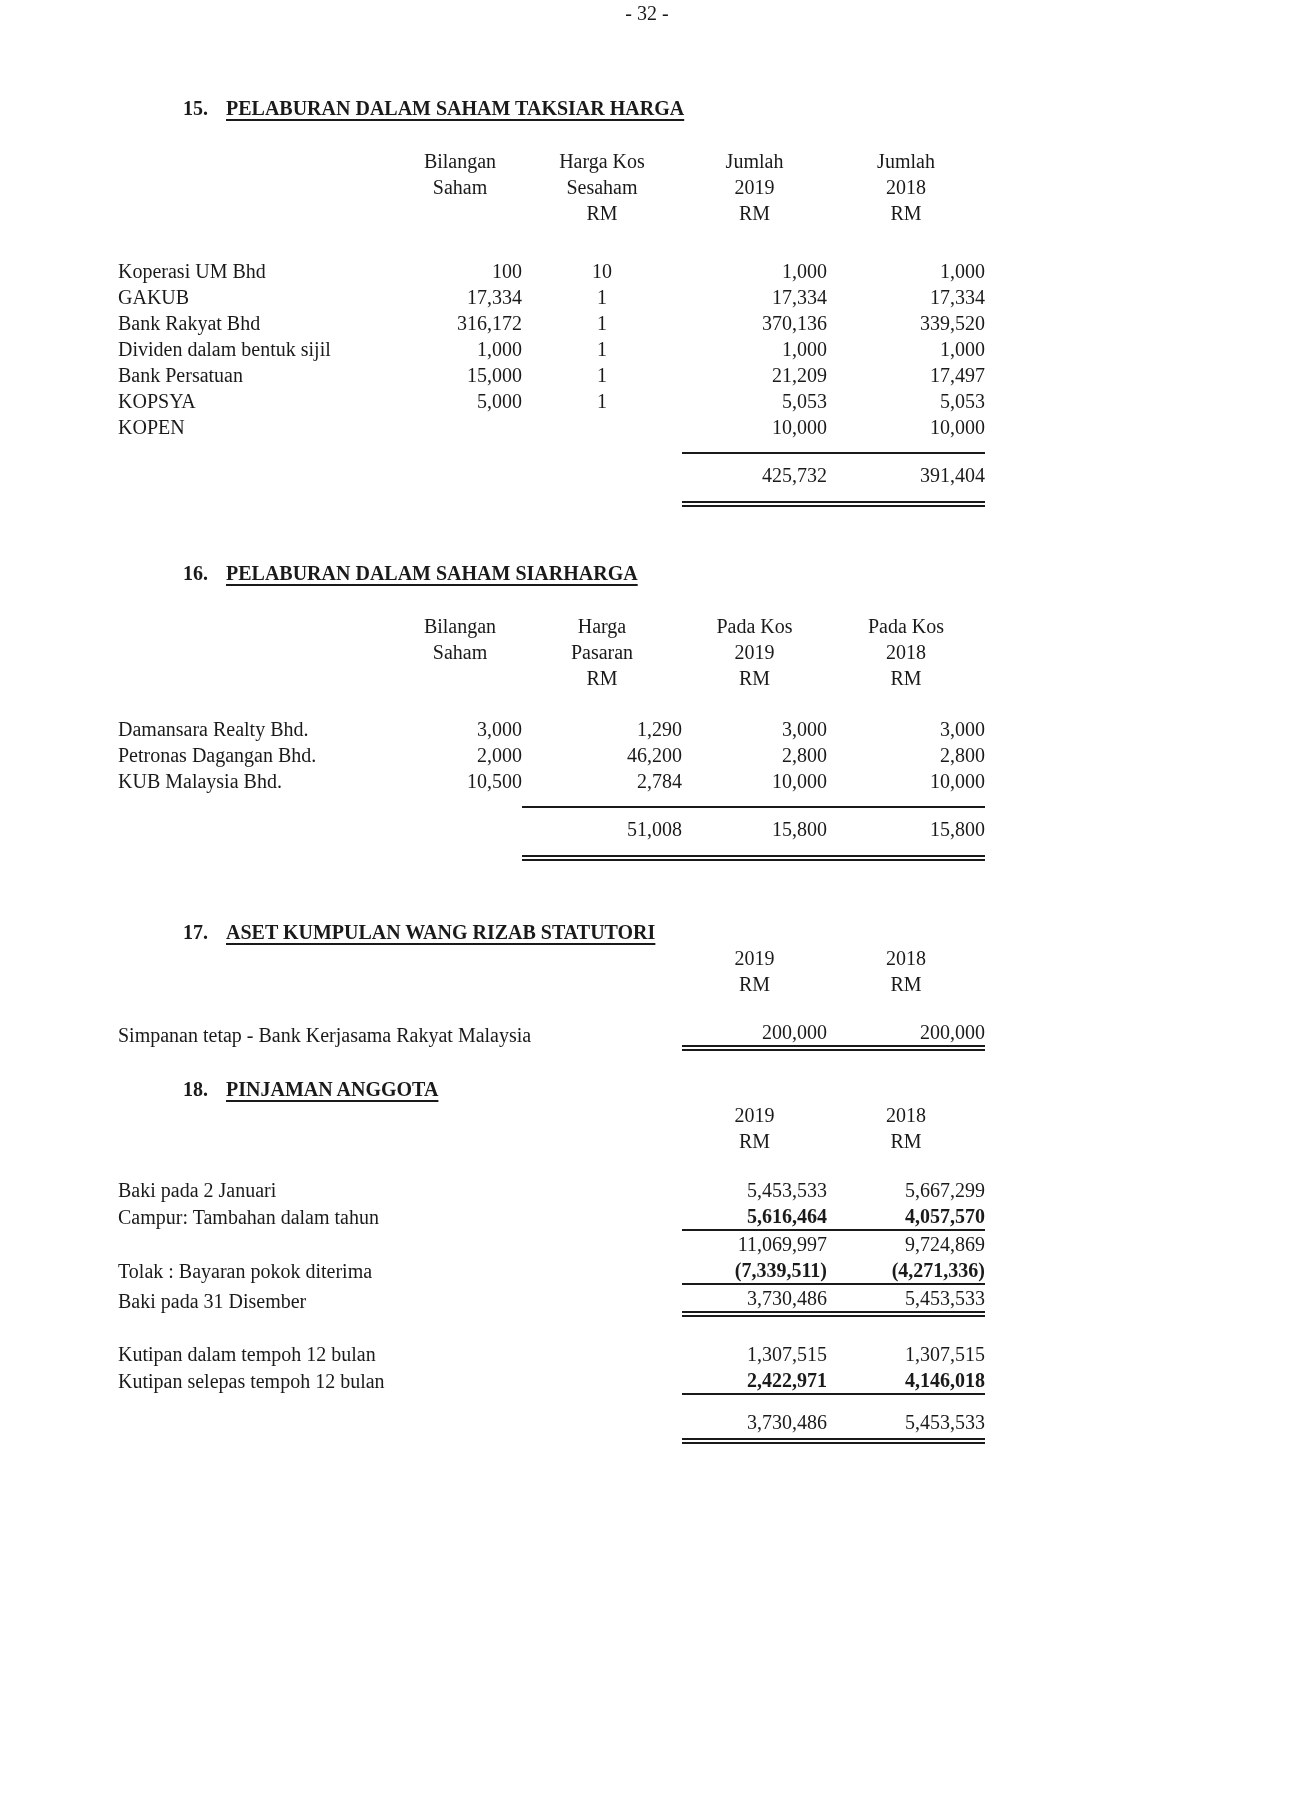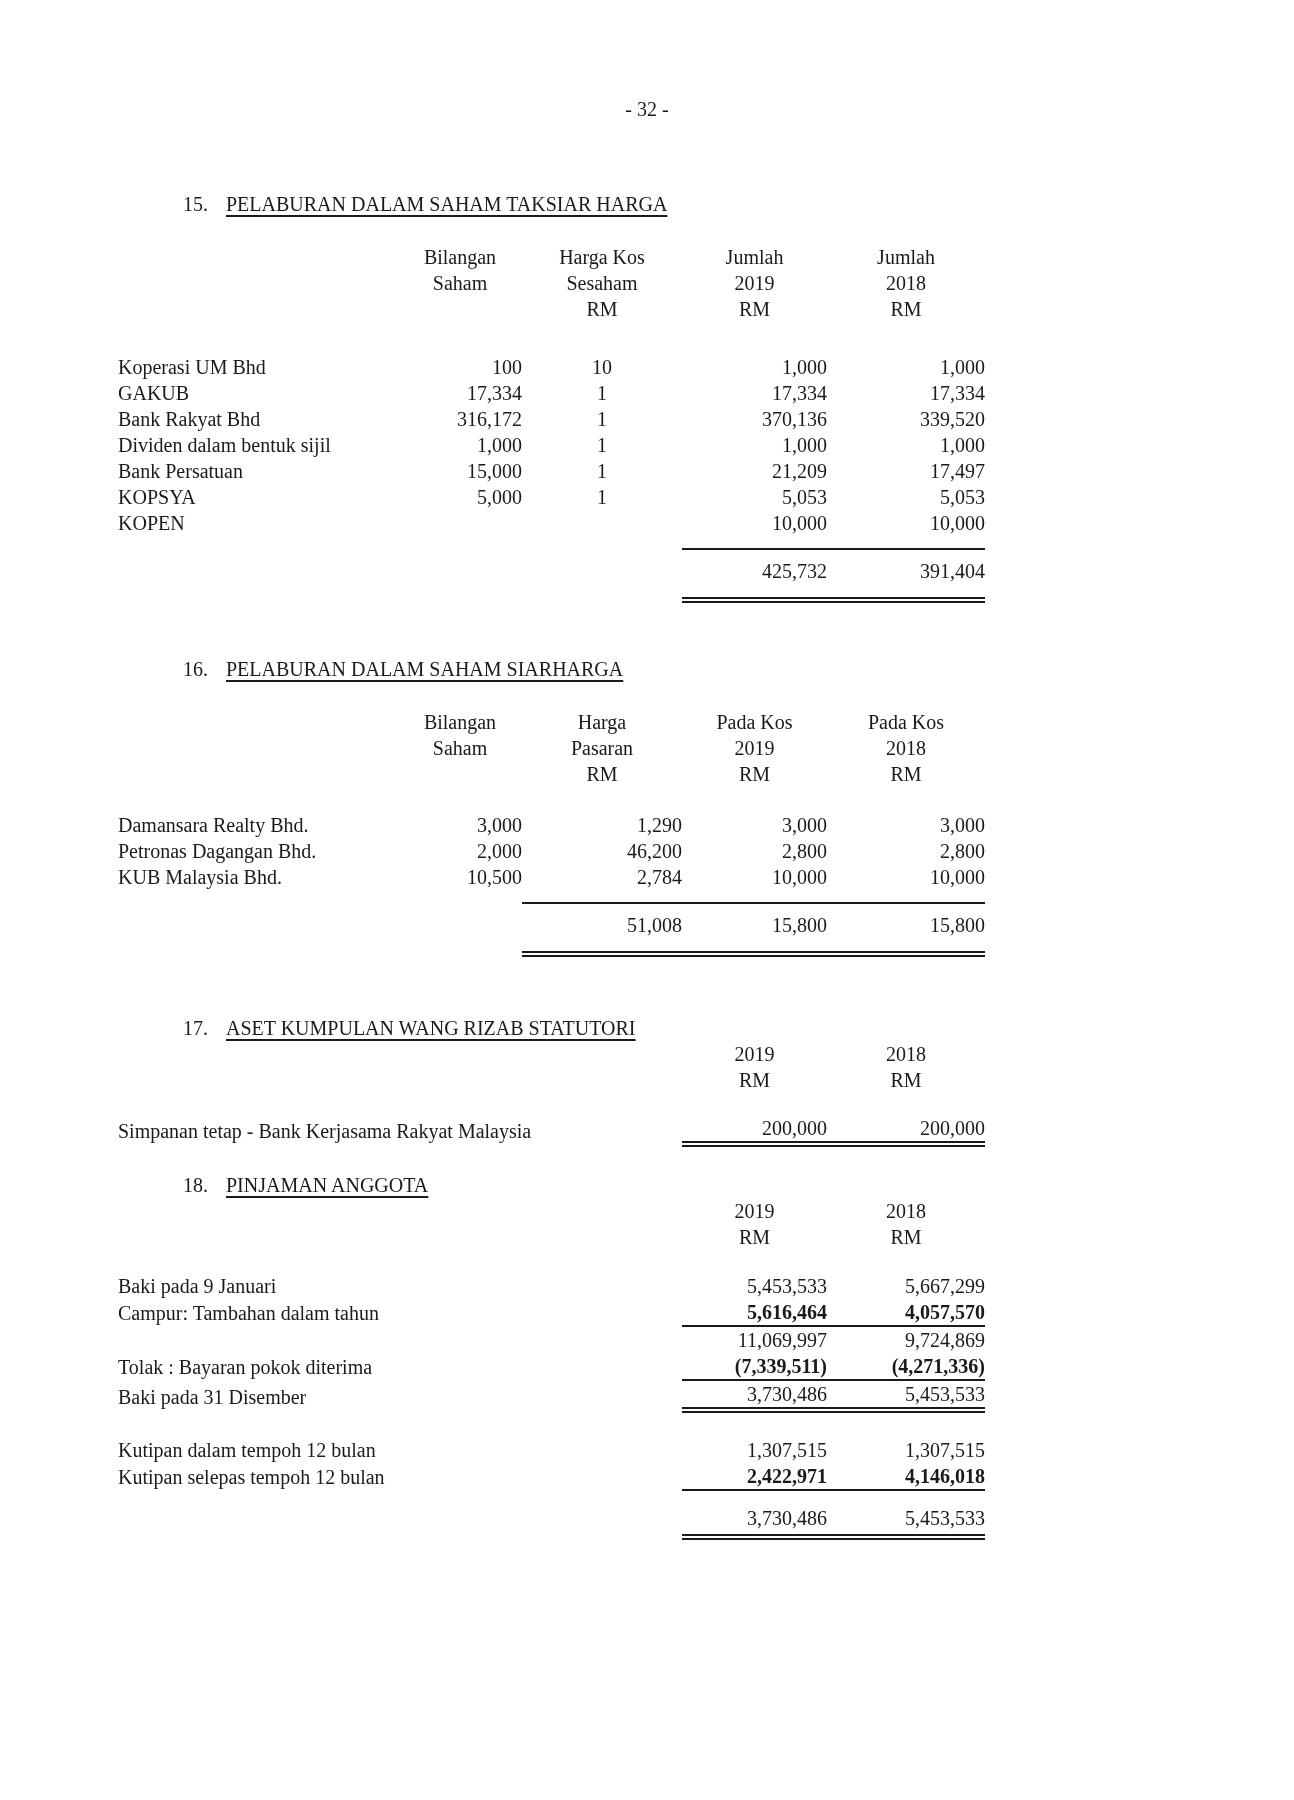--- a/index.html
+++ b/index.html
@@ -5,22 +5,22 @@
   html,body{margin:0;padding:0;background:#ffffff;}
   .page{
     position:relative;
     width:1294px;height:1800px;
     background:#ffffff;
     color:#1a1a1a;
     font-family:"Liberation Serif","DejaVu Serif",serif;
     font-size:20px;
     overflow:hidden;
   }
-  .pageno{padding-top:96px;text-align:center;line-height:26px;}
-  .heading{margin-left:183px;font-weight:normal;line-height:26px;white-space:nowrap;}
+  .pageno{text-align:center;line-height:26px;}
+  .heading{margin-left:183px;font-weight:bold;line-height:26px;white-space:nowrap;}
   .heading .no{display:inline-block;width:43px;}
   .heading .title{text-decoration:underline;text-decoration-thickness:2px;text-underline-offset:4px;}
   #s15-heading{margin-top:69px;}
   #s16-heading{margin-top:53px;}
   #s17-heading{margin-top:58px;}
   #s18-heading{margin-top:25px;}
   table.fin{margin-left:118px;border-collapse:collapse;table-layout:fixed;}
   #s15-table,#s16-table{margin-top:27px;}
   table.fin td{
     height:26px;line-height:26px;padding:0;
@@ -264,21 +264,21 @@
     </tr>
     <tr>
       <td></td>
       <td class="hdr"><span class="u">RM</span></td>
       <td class="hdr"><span class="u">RM</span></td>
     </tr>
     <tr>
           <td colspan="3" style="height:23px"></td>
         </tr>
     <tr>
-      <td>Baki pada 9 Januari</td>
+      <td>Baki pada 2 Januari</td>
       <td class="num">5,453,533</td>
       <td class="num">5,667,299</td>
     </tr>
     <tr>
       <td>Campur: Tambahan dalam tahun</td>
       <td class="num ru">5,616,464</td>
       <td class="num ru">4,057,570</td>
     </tr>
     <tr>
       <td></td>

